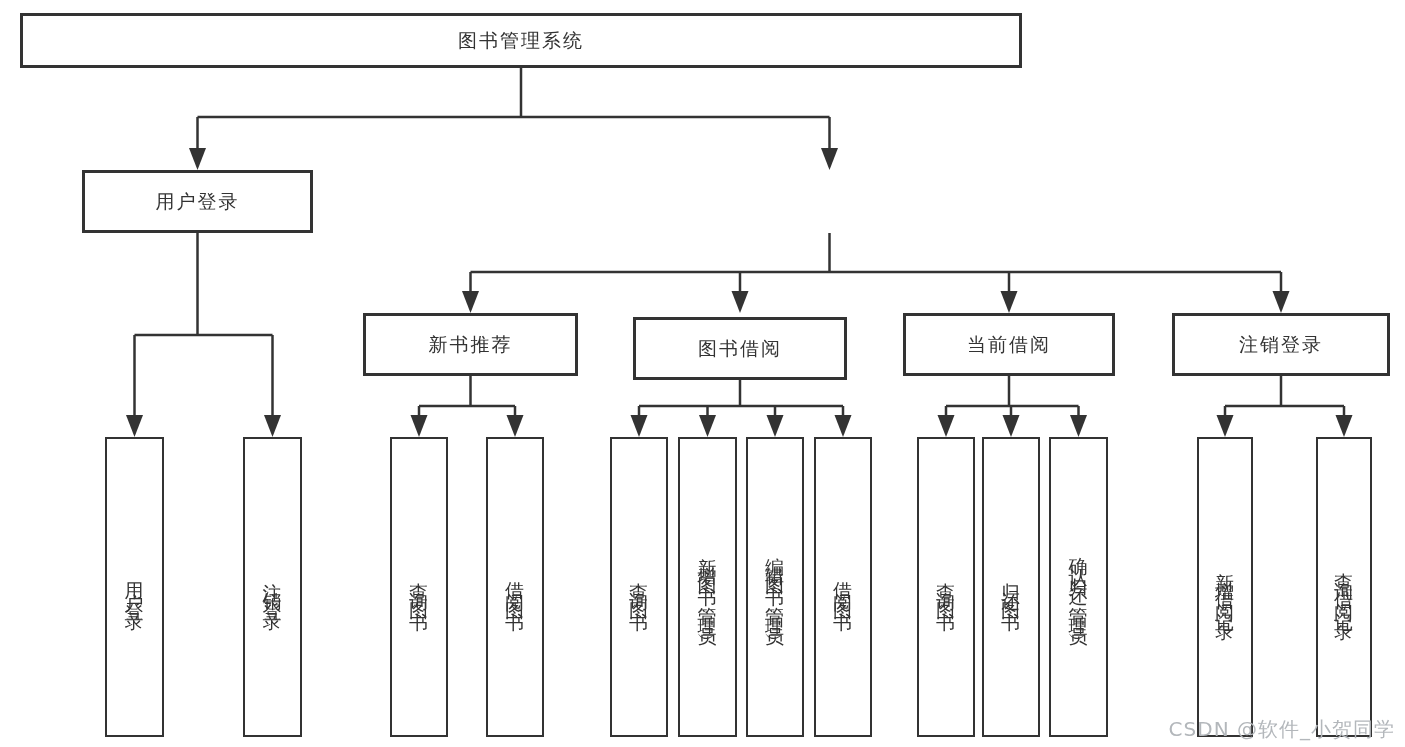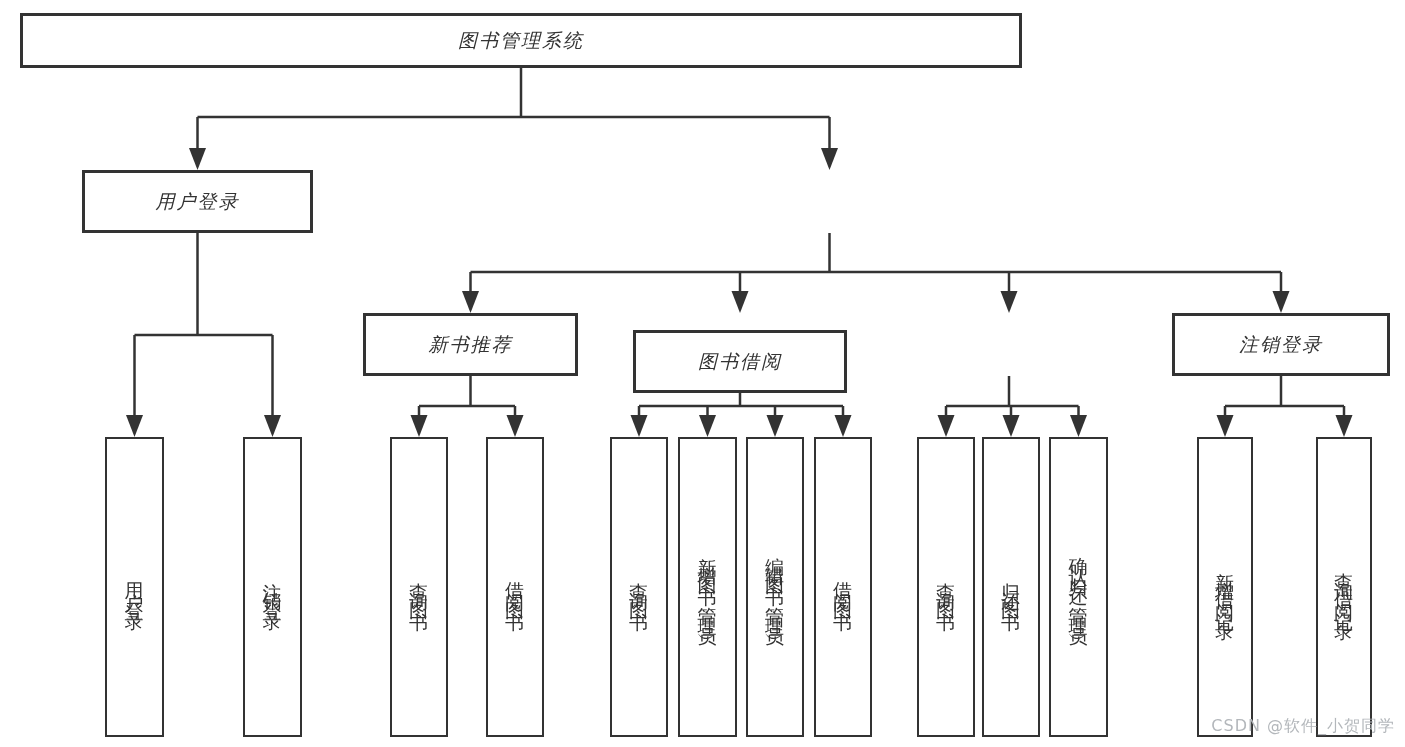--- a/index.html
+++ b/index.html
@@ -15,36 +15,36 @@
     font-family:"DejaVu Sans","Liberation Sans",sans-serif;
     color:var(--text-color);
   }
   .wires{position:absolute;left:0;top:0;width:1405px;height:747px;}
   .wires line,.wires path{stroke:var(--line-color);stroke-width:2.5;fill:none;}
   .wires polygon{fill:var(--line-color);stroke:none;}
   .node{
     position:absolute;box-sizing:border-box;background:var(--bg-color);
     border:3px solid var(--line-color);
     display:flex;align-items:center;justify-content:center;
-    font-size:19px;letter-spacing:2px;white-space:nowrap;font-style:italic;
+    font-size:19px;letter-spacing:2px;white-space:nowrap;
   }
   .vnode{
     position:absolute;box-sizing:border-box;background:var(--bg-color);
     border:2px solid var(--line-color);
     top:437px;height:300px;
     display:flex;align-items:center;justify-content:center;
     font-size:19px;
   }
   .vtext{
     writing-mode:vertical-rl;text-orientation:mixed;
     letter-spacing:10px;line-height:1.1;white-space:nowrap;
   }
   .watermark{
     position:absolute;right:10px;top:716px;z-index:10;
-    font-size:16px;letter-spacing:1px;color:var(--wm-color);white-space:nowrap;
+    font-size:20px;letter-spacing:1px;color:var(--wm-color);white-space:nowrap;
   }
 </style>
 </head>
 <body>
 
 <div class="canvas">
 
   <svg class="wires" viewBox="0 0 1405 747" aria-hidden="true">
     <g>
       <line x1="521" y1="68" x2="521" y2="117"></line>
@@ -118,22 +118,25 @@
     <span>图书管理系统</span>
   </div>
 
   <div class="node" style="left:82px;top:170px;width:231px;height:63px">
     <span>用户登录</span>
   </div>
 
   <div class="node" style="left:363px;top:313px;width:215px;height:63px">
     <span>新书推荐</span>
   </div>
-  <div class="node" style="left:633px;top:330px;width:214px;height:63px">
+  <div class="node" style="left:633px;top:317px;width:214px;height:63px">
     <span>图书借阅</span>
+  </div>
+  <div class="node" style="left:903px;top:313px;width:212px;height:63px">
+    <span>当前借阅</span>
   </div>
   <div class="node" style="left:1172px;top:313px;width:218px;height:63px">
     <span>注销登录</span>
   </div>
 
   <div class="vnode" style="left:105px;width:59px">
     <span class="vtext">用户登录</span>
   </div>
   <div class="vnode" style="left:243px;width:59px">
     <span class="vtext">注销登录</span>

